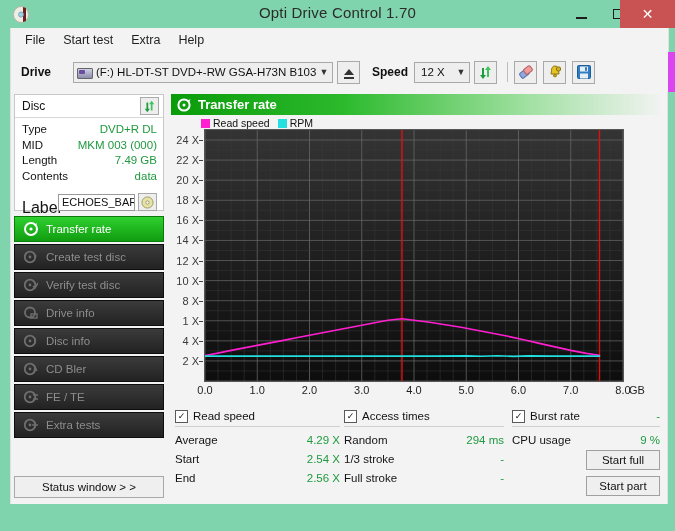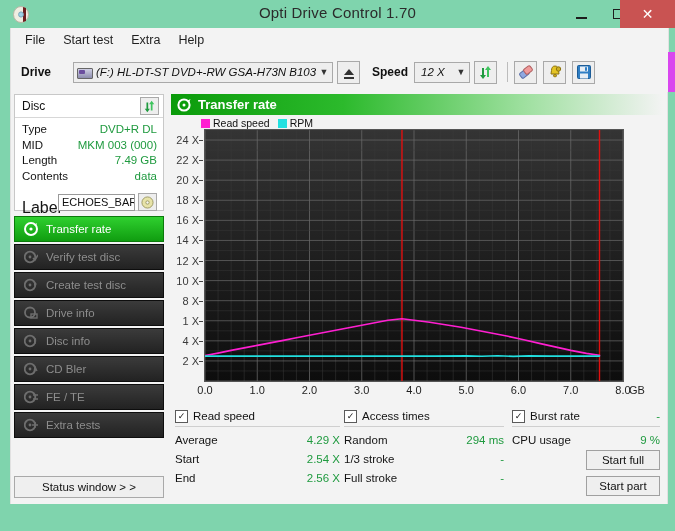--- a/index.html
+++ b/index.html
@@ -50,21 +50,21 @@
   .drivebar{
     position:absolute;left:10px;top:52px;width:657px;height:40px;
     background:#f3f3f3;border-left:1px solid #e1e1e1;border-right:7px solid #d946ef;
     display:flex;align-items:center;
   }
   .lbl{font-size:12px;color:#111;font-weight:bold;}
   .drive-label{margin-left:10px;width:52px;}
   .combo{
     height:21px;background:#eeeeee;border:1px solid #a9a9a9;
     display:flex;align-items:center;box-sizing:border-box;
-    font-size:11.5px;color:#111;position:relative;font-style:italic;
+    font-size:11.5px;color:#111;position:relative;
   }
   .drive-combo{width:260px;padding-left:3px;}
   .drive-ico{
     width:15px;height:13px;margin-right:4px;flex:none;position:relative;
   }
   .drive-ico:before{
     content:"";position:absolute;left:0;top:2px;width:14px;height:9px;
     background:linear-gradient(180deg,#cfcfe4,#8d8dae);border:1px solid #666;border-radius:1px;
   }
   .drive-ico:after{
@@ -363,34 +363,34 @@
               <path d="M10 3 L13 1 L12 4 Z" fill="#ffffff"></path>
             </svg>
         </span>
         <span>Transfer rate</span>
       </div>
       <div class="navitem">
         <span class="nav-ico">
           <svg width="14" height="14" viewBox="0 0 14 14">
               <circle cx="6" cy="7" r="5.3" fill="none" stroke="#6e6e6e" stroke-width="1.8"></circle>
               <circle cx="6" cy="7" r="1.4" fill="#6e6e6e"></circle>
-              <path d="M9 8 L11 10 L14 5" fill="none" stroke="#6e6e6e" stroke-width="1.6"></path>
-            </svg>
-        </span>
-        <span>Verify test disc</span>
+              <path d="M10 4 L13 6 L10 8 Z" fill="#6e6e6e"></path>
+            </svg>
+        </span>
+        <span>Create test disc</span>
       </div>
       <div class="navitem">
         <span class="nav-ico">
           <svg width="14" height="14" viewBox="0 0 14 14">
               <circle cx="6" cy="7" r="5.3" fill="none" stroke="#6e6e6e" stroke-width="1.8"></circle>
               <circle cx="6" cy="7" r="1.4" fill="#6e6e6e"></circle>
-              <path d="M10 4 L13 6 L10 8 Z" fill="#6e6e6e"></path>
-            </svg>
-        </span>
-        <span>Create test disc</span>
+              <path d="M9 8 L11 10 L14 5" fill="none" stroke="#6e6e6e" stroke-width="1.6"></path>
+            </svg>
+        </span>
+        <span>Verify test disc</span>
       </div>
       <div class="navitem">
         <span class="nav-ico">
           <svg width="14" height="14" viewBox="0 0 14 14">
               <circle cx="6" cy="6.5" r="5" fill="none" stroke="#6e6e6e" stroke-width="1.8"></circle>
               <rect x="7" y="8" width="6" height="4" fill="none" stroke="#6e6e6e" stroke-width="1.4"></rect>
             </svg>
         </span>
         <span>Drive info</span>
       </div>

